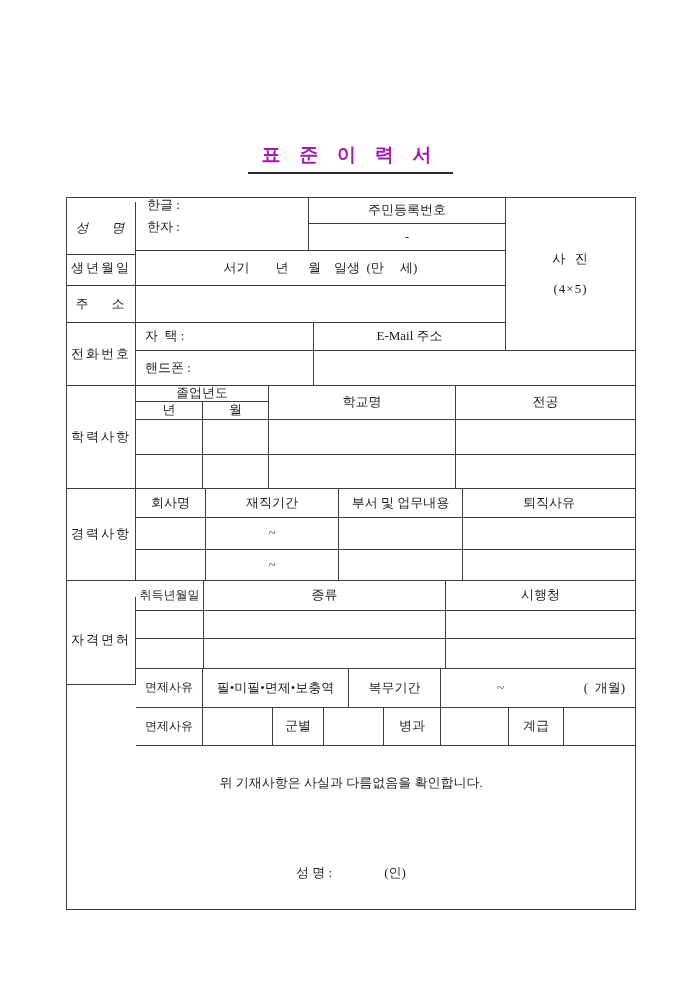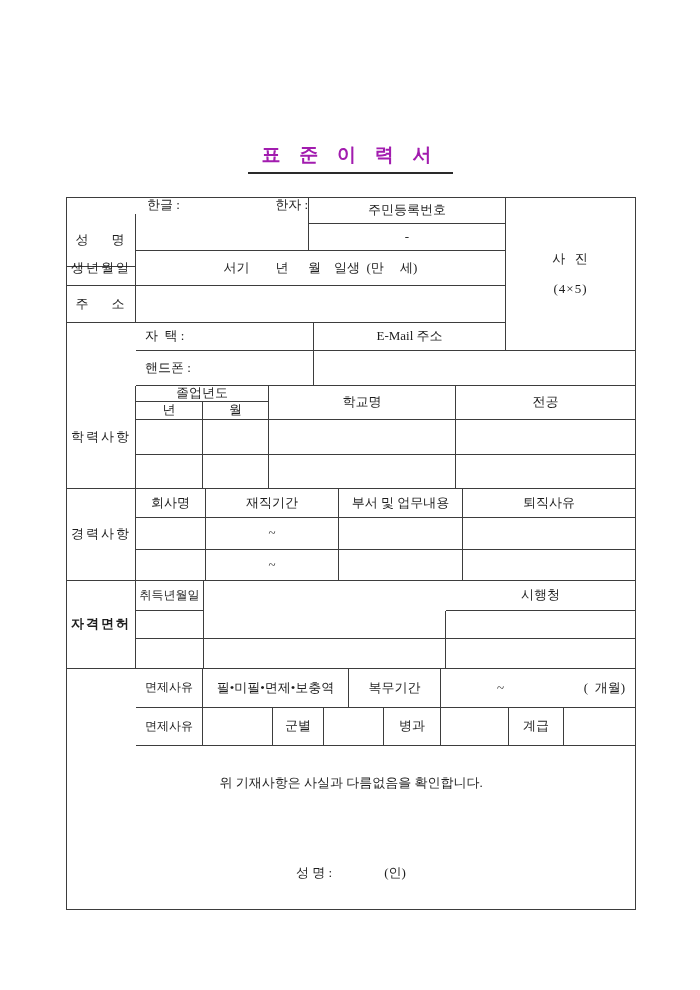--- a/index.html
+++ b/index.html
@@ -27,54 +27,55 @@
   .cell{
     position:absolute;box-sizing:border-box;
     border-right:1px solid var(--bc);border-bottom:1px solid var(--bc);
     display:flex;align-items:center;justify-content:center;
     font-size:13px;line-height:1.15;white-space:pre;color:var(--ink);
   }
   .nr{border-right:none;}
   .nb{border-bottom:none;}
   .left{justify-content:flex-start;padding-left:9px;}
   .label{letter-spacing:2px;}
-  .stack{flex-direction:row;align-items:flex-start;justify-content:space-between;gap:7px;}
+  .stack{flex-direction:column;align-items:flex-start;justify-content:flex-start;gap:7px;}
   .photo{flex-direction:column;gap:15px;letter-spacing:1px;}
   .mil-period{justify-content:space-between;padding-left:56px;padding-right:10px;}
   .footer-box{display:block;}
   .footer-line{position:absolute;left:0;width:100%;text-align:center;white-space:pre;font-size:13px;}
 </style>
 </head>
 <body>
 
 <div class="doc-title-wrap">
   <span class="doc-title">표 준 이 력 서</span>
 </div>
 
 <div class="form-table">
 
-  <div class="cell label" style="left:0;top:16px;width:69px;height:53px;">성    명</div>
+  <div class="cell label" style="left:0;top:4px;width:69px;height:53px;font-style:italic;">성    명</div>
   <div class="cell stack" style="left:69px;top:0;width:173px;height:53px;padding-left:11px;">
     <span>한글 :</span>
     <span>한자 :</span>
   </div>
   <div class="cell" style="left:242px;top:0;width:197px;height:26px;">주민등록번호</div>
   <div class="cell" style="left:242px;top:26px;width:197px;height:27px;">-</div>
 
   <div class="cell nr photo" style="left:439px;top:0;width:129px;height:153px;">
     <span>사  진</span>
     <span>(4×5)</span>
   </div>
 
   <div class="cell label" style="left:0;top:53px;width:69px;height:35px;">생년월일</div>
   <div class="cell" style="left:69px;top:53px;width:370px;height:35px;">서기        년      월    일생  (만     세)</div>
 
   <div class="cell label" style="left:0;top:88px;width:69px;height:37px;">주    소</div>
   <div class="cell" style="left:69px;top:88px;width:370px;height:37px;"></div>
 
+  <div class="cell label" style="left:0;top:125px;width:69px;height:63px;">전화번호</div>
   <div class="cell left" style="left:69px;top:125px;width:178px;height:28px;">자  택 :</div>
   <div class="cell" style="left:247px;top:125px;width:192px;height:28px;">E-Mail 주소</div>
   <div class="cell left" style="left:69px;top:153px;width:178px;height:35px;">핸드폰 :</div>
   <div class="cell nr" style="left:247px;top:153px;width:321px;height:35px;"></div>
 
   <div class="cell label" style="left:0;top:188px;width:69px;height:103px;">학력사항</div>
   <div class="cell" style="left:69px;top:188px;width:133px;height:16px;">졸업년도</div>
   <div class="cell" style="left:69px;top:204px;width:67px;height:18px;">년</div>
   <div class="cell" style="left:136px;top:204px;width:66px;height:18px;">월</div>
   <div class="cell" style="left:202px;top:188px;width:187px;height:34px;">학교명</div>
@@ -95,22 +96,23 @@
   <div class="cell nr" style="left:396px;top:291px;width:172px;height:29px;">퇴직사유</div>
   <div class="cell" style="left:69px;top:320px;width:70px;height:32px;"></div>
   <div class="cell" style="left:139px;top:320px;width:133px;height:32px;">~</div>
   <div class="cell" style="left:272px;top:320px;width:124px;height:32px;"></div>
   <div class="cell nr" style="left:396px;top:320px;width:172px;height:32px;"></div>
   <div class="cell" style="left:69px;top:352px;width:70px;height:31px;"></div>
   <div class="cell" style="left:139px;top:352px;width:133px;height:31px;">~</div>
   <div class="cell" style="left:272px;top:352px;width:124px;height:31px;"></div>
   <div class="cell nr" style="left:396px;top:352px;width:172px;height:31px;"></div>
 
-  <div class="cell label" style="left:0;top:383px;width:69px;height:88px;font-weight:bold;">자격면허</div>
+  <div class="cell label" style="left:0;top:399px;width:69px;height:88px;">자격면허</div>
   <div class="cell" style="left:69px;top:383px;width:68px;height:30px;font-size:12px;">취득년월일</div>
+  <div class="cell" style="left:137px;top:383px;width:242px;height:30px;">종류</div>
   <div class="cell nr" style="left:379px;top:383px;width:189px;height:30px;">시행청</div>
   <div class="cell" style="left:69px;top:413px;width:68px;height:28px;"></div>
   <div class="cell" style="left:137px;top:413px;width:242px;height:28px;"></div>
   <div class="cell nr" style="left:379px;top:413px;width:189px;height:28px;"></div>
   <div class="cell" style="left:69px;top:441px;width:68px;height:30px;"></div>
   <div class="cell" style="left:137px;top:441px;width:242px;height:30px;"></div>
   <div class="cell nr" style="left:379px;top:441px;width:189px;height:30px;"></div>
 
   <div class="cell" style="left:69px;top:471px;width:67px;height:39px;font-size:12px;">면제사유</div>
   <div class="cell" style="left:136px;top:471px;width:146px;height:39px;">필•미필•면제•보충역</div>

